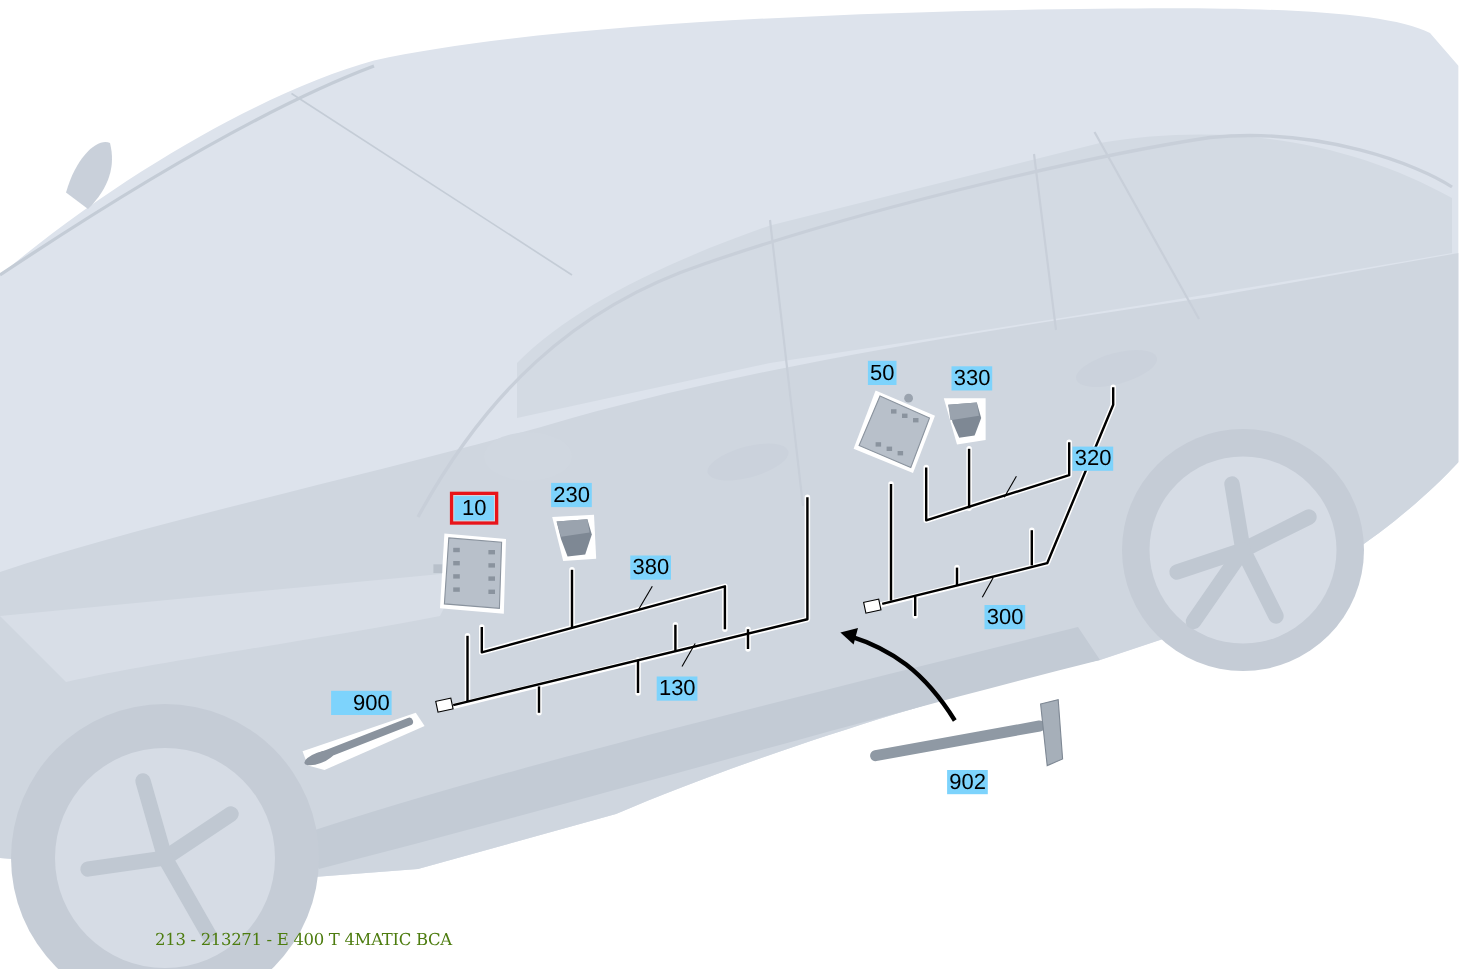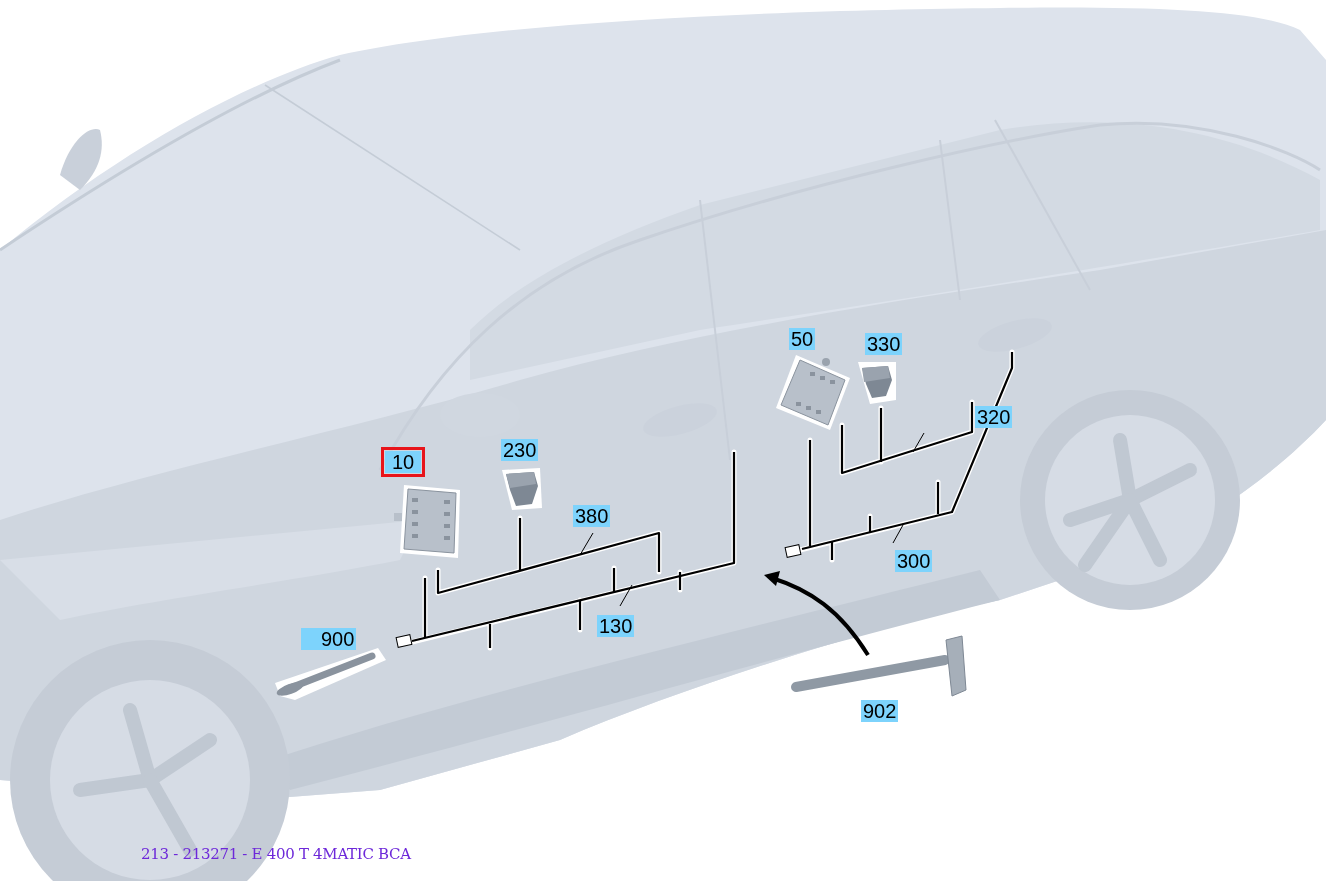--- a/index.html
+++ b/index.html
@@ -8,21 +8,21 @@
   svg.scene { position: absolute; left: 0; top: 0; }
   .title {
     position: absolute; left: 20px; top: 3px;
     font-family: "DejaVu Serif", "Liberation Serif", serif;
     font-size: 21px; color: #111; letter-spacing: -0.3px; white-space: nowrap;
     z-index: 5;
   }
   .footer {
     position: absolute; left: 141px; top: 845px;
     font-family: "DejaVu Serif", "Liberation Serif", serif;
-    font-size: 15px; color: #6d28d9; white-space: nowrap; letter-spacing: -0.3px;
+    font-size: 15px; color: #4d7c0f; white-space: nowrap; letter-spacing: -0.3px;
     z-index: 5;
   }
   .callout {
     position: absolute;
     font-family: "Liberation Sans", "DejaVu Sans", sans-serif;
     font-size: 20px; color: #000; background: #7dd3fc;
     padding: 0 2px; line-height: 22px; white-space: nowrap; z-index: 6;
     cursor: pointer;
   }
   .callout.highlight {
@@ -167,21 +167,21 @@
       <path d="M946,640 L962,636 L966,690 L952,696 Z" fill="#a6afb9" stroke="#7e8894"></path>
     </g>
 
     <g>
       <path d="M868,655 C840,610 810,590 772,578" stroke="#000" stroke-width="4" fill="none"></path>
       <path d="M764,575 L780,571 L776,586 Z" fill="#000"></path>
     </g>
   </svg>
 
 
-  <div class="callout highlight" style="left:385px; top:451px;">10</div>
+  <div class="callout highlight" style="left:413px; top:451px;">10</div>
   <div class="callout" style="left:501px; top:439px;">230</div>
   <div class="callout" style="left:573px; top:505px;">380</div>
   <div class="callout" style="left:597px; top:615px;">130</div>
   <div class="callout" style="left:301px; top:628px;padding-left:20px;">900</div>
   <div class="callout" style="left:789px; top:328px;">50</div>
   <div class="callout" style="left:855px; top:333px;margin-left:10px;">330</div>
   <div class="callout" style="left:937px; top:406px;margin-left:38px;">320</div>
   <div class="callout" style="left:895px; top:550px;">300</div>
   <div class="callout" style="left:861px; top:700px;">902</div>
 

